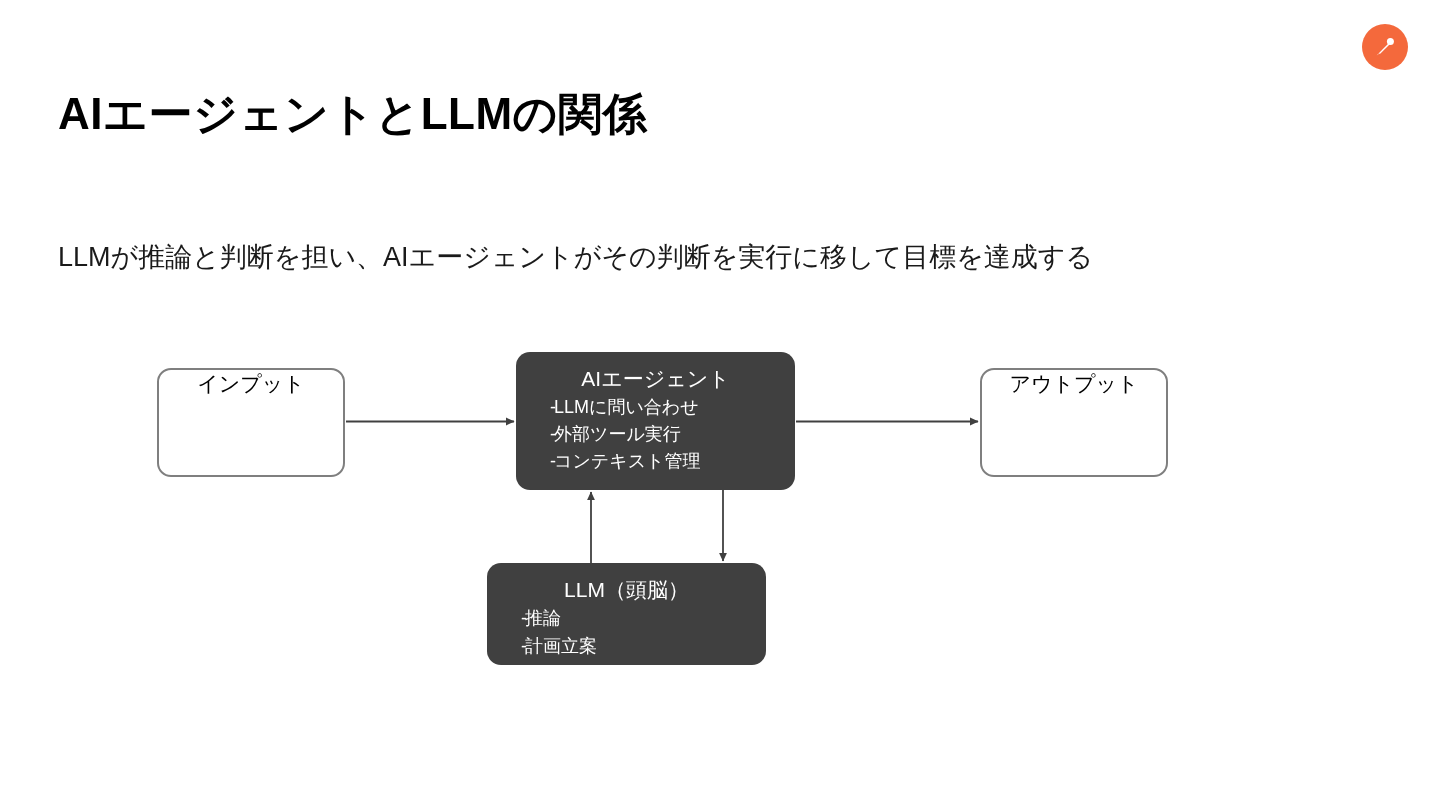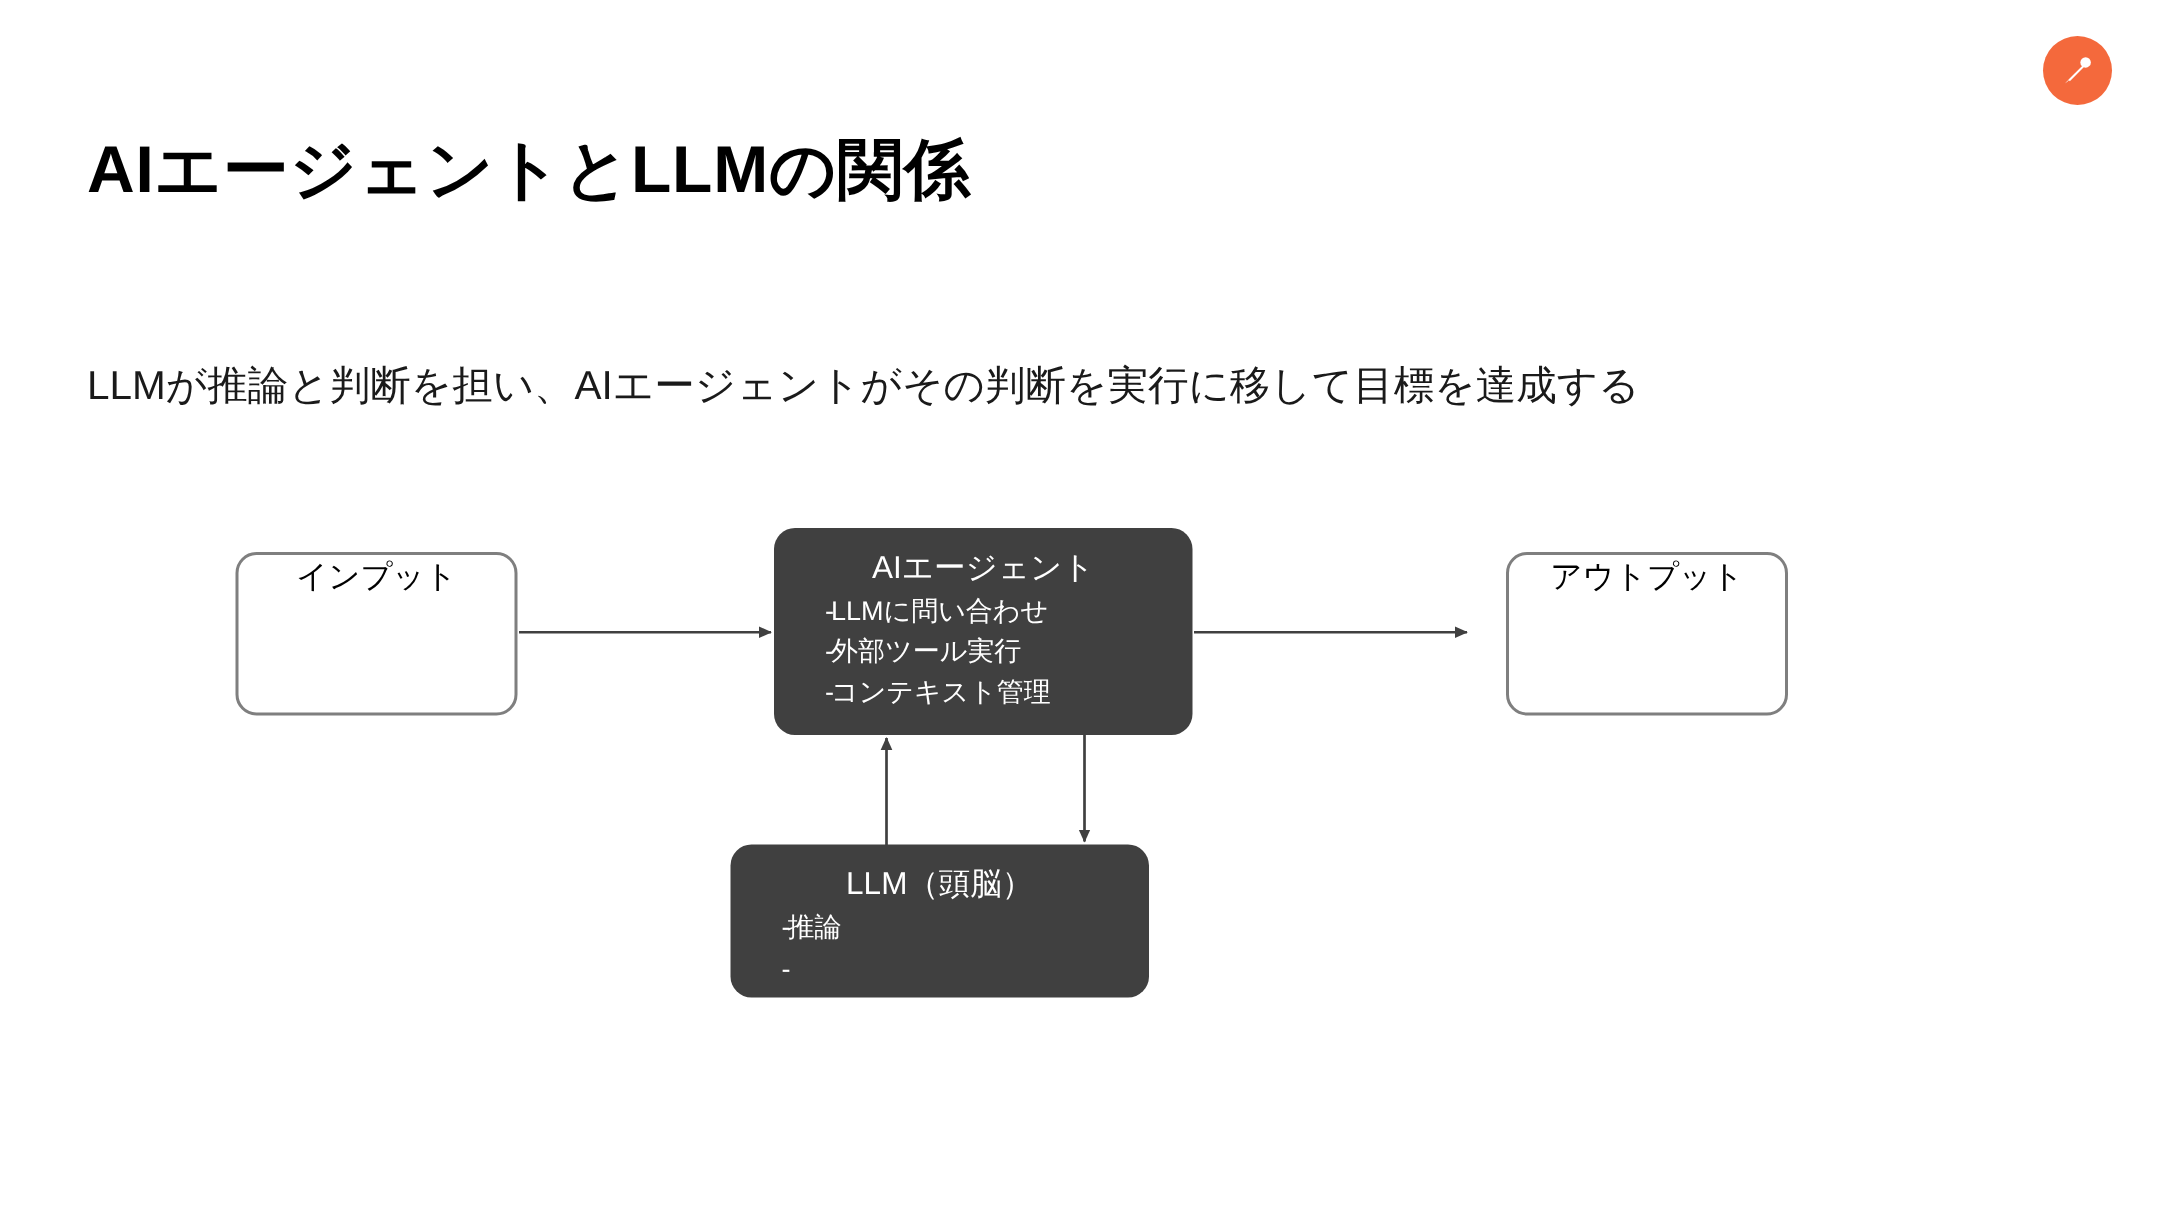--- a/index.html
+++ b/index.html
@@ -119,21 +119,21 @@
     text-align: left;
     padding-left: 34px;
     box-sizing: border-box;
   }
   .node-green .btext {
     flex: 1 1 auto;
   }
 
   
   #node-input  { left: 157px; top: 368px; width: 188px; height: 109px; }
-  #node-output { left: 1004px; top: 368px; width: 188px; height: 109px; }
+  #node-output { left: 980px; top: 368px; width: 188px; height: 109px; }
   #node-agent  { left: 516px; top: 352px; width: 279px; height: 138px; }
   #node-llm    { left: 487px; top: 563px; width: 279px; height: 102px; }
 
   #node-llm .bullets li { line-height: 1.55; }
   #node-llm .dash { padding-left: 34px; }
 </style>
 </head>
 <body>
 
 <div class="badge">
@@ -192,20 +192,21 @@
 
   <div class="node node-green" id="node-llm">
     <div class="node-title">LLM（頭脳）</div>
     <ul class="bullets">
       <li>
         <span class="dash">-</span>
         <span class="btext">推論</span>
       </li>
       <li>
         <span class="dash">-</span>
+        <span class="btext">計画立案</span>
       </li>
     </ul>
   </div>
 
   <div class="node node-plain" id="node-output">
     <div class="node-title">アウトプット</div>
   </div>
 
 </div>
 

